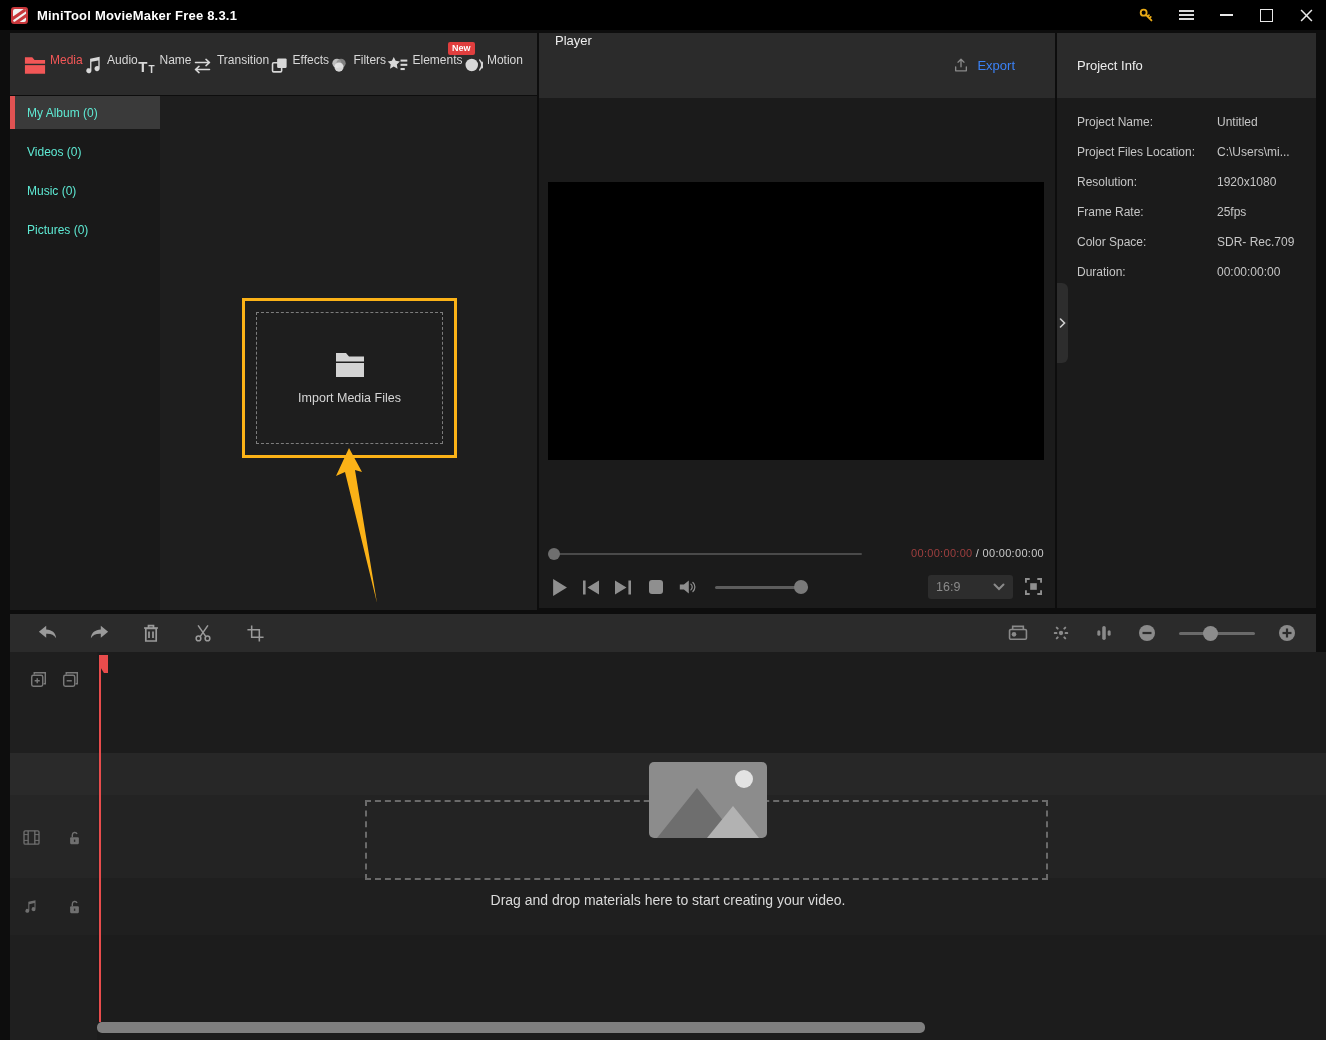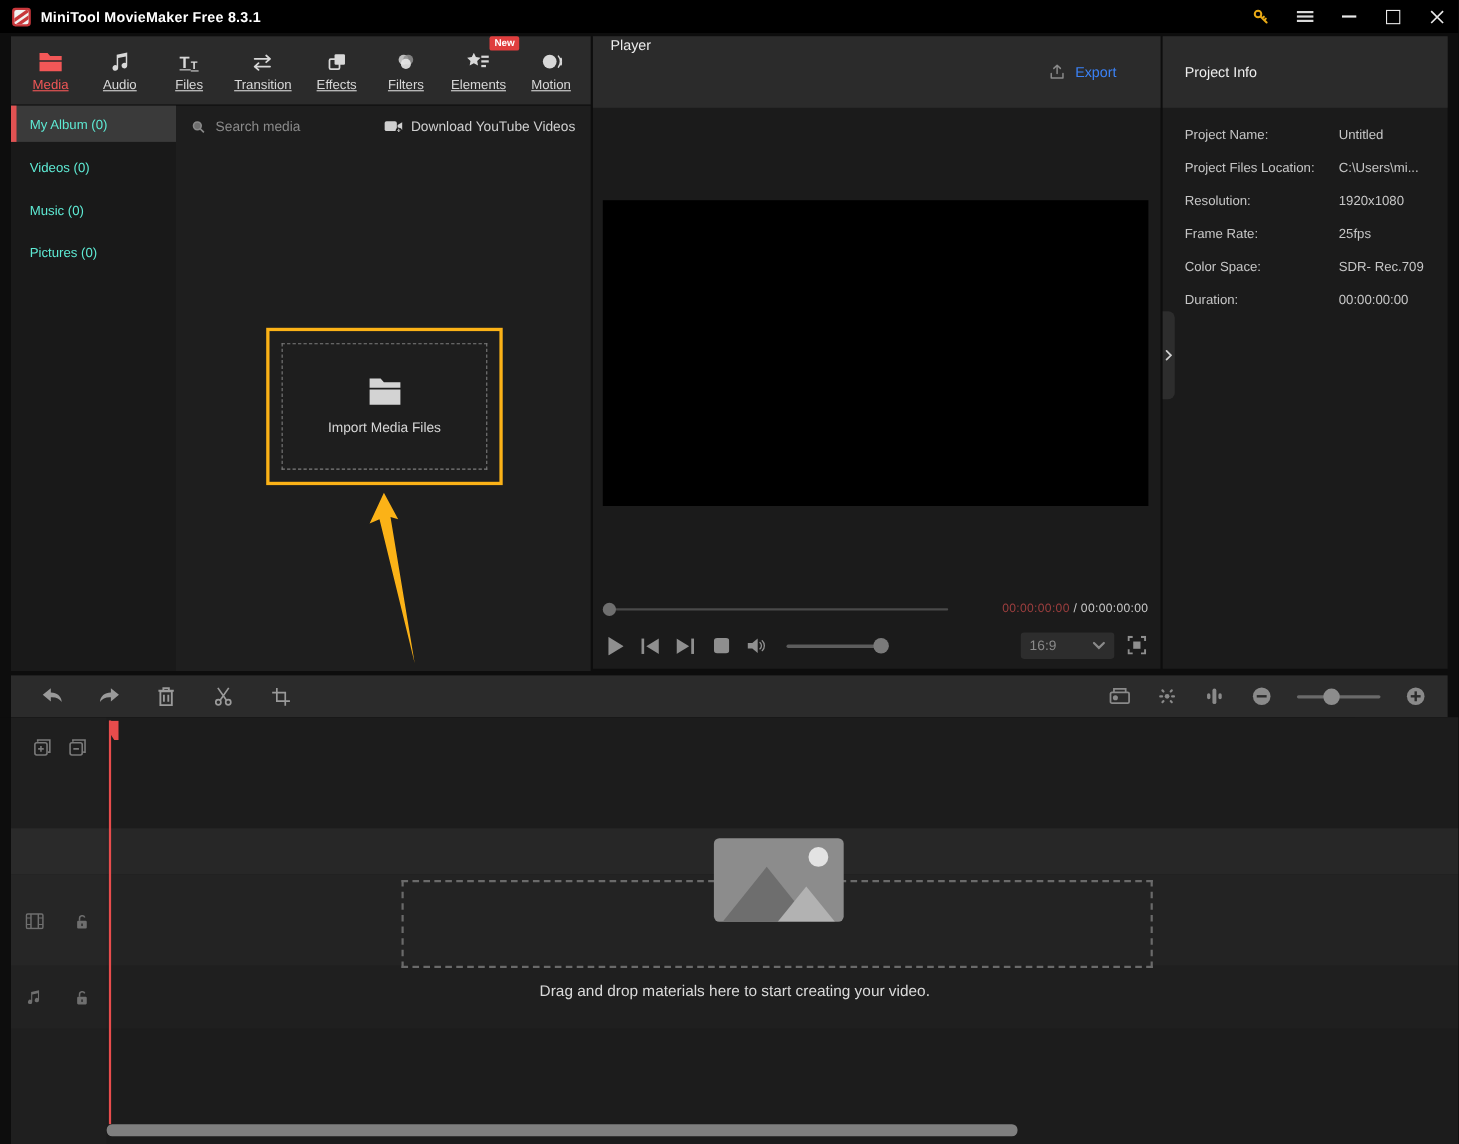--- a/index.html
+++ b/index.html
@@ -15,21 +15,21 @@
   .wtitle{margin-left:9px;font-size:13px;font-weight:bold;color:#ffffff;letter-spacing:.2px;}
   .tb-right{margin-left:auto;display:flex;align-items:center;height:100%;}
   .tb-btn{width:40px;height:30px;display:flex;align-items:center;justify-content:center;color:#e8e8e8;}
   .hamb span{display:block;width:15px;height:2px;background:#d9d9d9;margin:2px 0;}
   .minim{width:13px;height:2px;background:#e8e8e8;}
   .maxim{width:11px;height:11px;border:1.5px solid #e8e8e8;}
 
   
   .tabbar{position:absolute;left:10px;top:33px;width:527px;height:62px;background:#2b2b2b;
     display:flex;align-items:center;justify-content:space-between;padding:0 14px;box-sizing:border-box;}
-  .tab{display:flex;flex-direction:column;align-items:center;gap:4px;color:#d8d8d8;position:relative;min-width:44px;text-decoration:underline;}
+  .tab{display:flex;flex-direction:row;align-items:flex-start;gap:4px;color:#d8d8d8;position:relative;min-width:44px;}
   .tab .ticon{height:22px;display:flex;align-items:flex-end;justify-content:center;color:#d8d8d8;}
   .tab .tlabel{font-size:12px;}
   .tab.active,.tab.active .ticon{color:#f25757;}
   .badge{position:absolute;top:-11px;right:-12px;background:#e03e3e;color:#fff;font-size:9px;font-weight:bold;
     padding:1px 4px;border-radius:2px;line-height:11px;}
   .texticon{font-size:15px;font-weight:bold;color:#d8d8d8;letter-spacing:1px;}
   .texticon small{font-size:10px;font-weight:bold;}
 
   
   .album-side{position:absolute;left:10px;top:96px;width:150px;height:514px;background:#191919;}
@@ -39,21 +39,21 @@
   .side-item.active .redbar{position:absolute;left:0;top:0;width:5px;height:100%;background:#e05252;}
 
   
   .media-content{position:absolute;left:160px;top:96px;width:377px;height:514px;background:#1e1e1e;}
   .mediahead{position:absolute;left:0;top:0;width:100%;height:38px;display:flex;align-items:center;box-sizing:border-box;padding:0 14px;}
   .search{display:flex;align-items:center;gap:7px;color:#8a8a8a;}
   .search input{background:transparent;border:none;outline:none;color:#bdbdbd;font-size:12.5px;width:110px;
     font-family:"Liberation Sans",sans-serif;}
   .search input::placeholder{color:#8a8a8a;}
   .download{margin-left:auto;display:flex;align-items:center;gap:7px;color:#cfcfcf;font-size:12.5px;}
-  .import-outer{position:absolute;left:82px;top:202px;width:215px;height:143px;border:3px solid #fbb217;box-sizing:border-box;}
+  .import-outer{position:absolute;left:82px;top:202px;width:215px;height:160px;border:3px solid #fbb217;box-sizing:border-box;}
   .import-inner{position:absolute;left:11px;top:11px;right:11px;bottom:11px;border:1.5px dashed #7d7d7d;
     display:flex;flex-direction:column;align-items:center;justify-content:center;gap:13px;color:#d6d6d6;}
   .import-label{font-size:12.5px;color:#d6d6d6;}
   .pointer-arrow{position:absolute;left:175px;top:349px;width:50px;height:160px;pointer-events:none;}
 
   
   .player-panel{position:absolute;left:539px;top:33px;width:516px;height:575px;background:#1b1b1b;}
   .phead{position:absolute;left:0;top:0;width:100%;height:65px;background:#2b2b2b;display:flex;box-sizing:border-box;padding:0 16px;}
   .ptitle{font-size:13px;color:#ededed;}
   .export{margin-left:auto;margin-right:24px;display:flex;align-items:center;gap:8px;color:#3b82f6;font-size:13px;}
@@ -160,21 +160,21 @@
     <div class="tab">
       <div class="ticon">
         <svg width="20" height="20" viewBox="0 0 24 24" fill="currentColor">
             <path d="M20 2 L8.5 4.4 V16.2 a3.1 3.1 0 1 0 1.6 2.7 V8.2 L18.4 6.5 v7.1 a3.1 3.1 0 1 0 1.6 2.7z"></path>
           </svg>
       </div>
       <div class="tlabel">Audio</div>
     </div>
     <div class="tab">
       <div class="ticon texticon">T<small>T</small></div>
-      <div class="tlabel">Files</div>
+      <div class="tlabel">Name</div>
     </div>
     <div class="tab">
       <div class="ticon">
         <svg width="21" height="18" viewBox="0 0 24 20" fill="none" stroke="currentColor" stroke-width="1.8" stroke-linecap="round" stroke-linejoin="round">
           <path d="M4 6 H19 M16 2.5 L20 6 L16 9.5"></path>
             <path d="M20 14 H5 M8 10.5 L4 14 L8 17.5"></path>
         </svg>
       </div>
       <div class="tlabel">Transition</div>
     </div>
@@ -230,38 +230,20 @@
     </div>
     <div class="side-item">
       <span>Music (0)</span>
     </div>
     <div class="side-item">
       <span>Pictures (0)</span>
     </div>
   </div>
 
   <div class="media-content">
-    <div class="mediahead">
-      <div class="search">
-        <svg width="13" height="13" viewBox="0 0 24 24" fill="none" stroke="#8a8a8a" stroke-width="2.6">
-            <circle cx="10" cy="10" r="6.5" fill="#6f6f6f"></circle>
-            <path d="M15 15 L21 21"></path>
-          </svg>
-        <input placeholder="Search media" style="">
-      </div>
-      <div class="download">
-        <svg width="18" height="14" viewBox="0 0 26 20" fill="#cfcfcf">
-            <rect x="1" y="3" width="16" height="13" rx="2.5"></rect>
-            <path d="M18 8 L24 4.5 V14.5 L18 11z"></path>
-            <circle cx="19.5" cy="15.5" r="4" fill="#1e1e1e"></circle>
-            <path d="M19.5 13 v3.4 M17.8 15 l1.7 1.8 1.7-1.8" stroke="#cfcfcf" stroke-width="1.3" fill="none"></path>
-          </svg>
-        <span>Download YouTube Videos</span>
-      </div>
-    </div>
 
     <div class="import-outer">
       <div class="import-inner">
         <svg width="32" height="26" viewBox="0 0 32 26" fill="#d3d3d3">
             <path d="M2 1 h10 l3 3.5 H30 v5 H2z"></path>
             <path d="M2 11 h28 V25 H2z"></path>
           </svg>
         <div class="import-label">Import Media Files</div>
       </div>
     </div>

